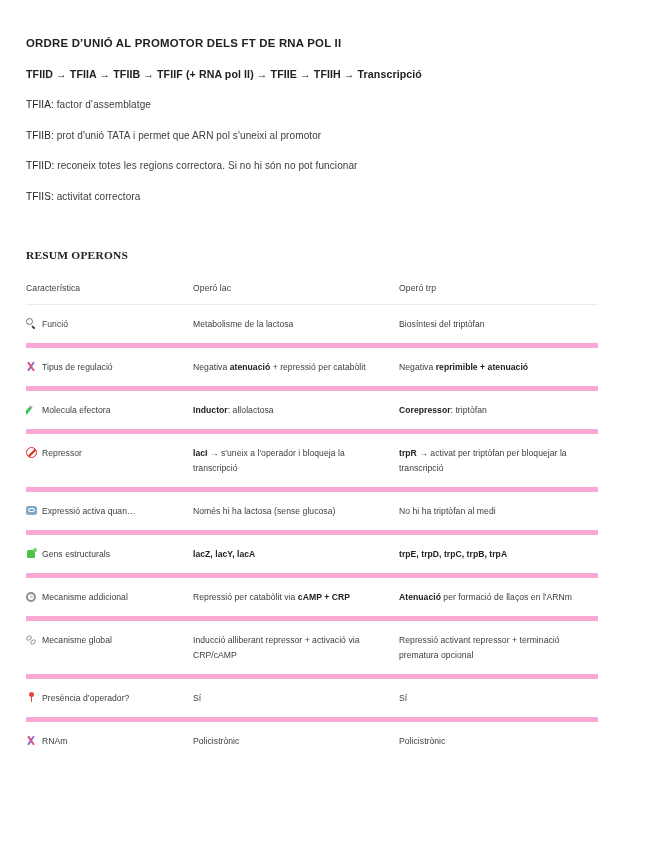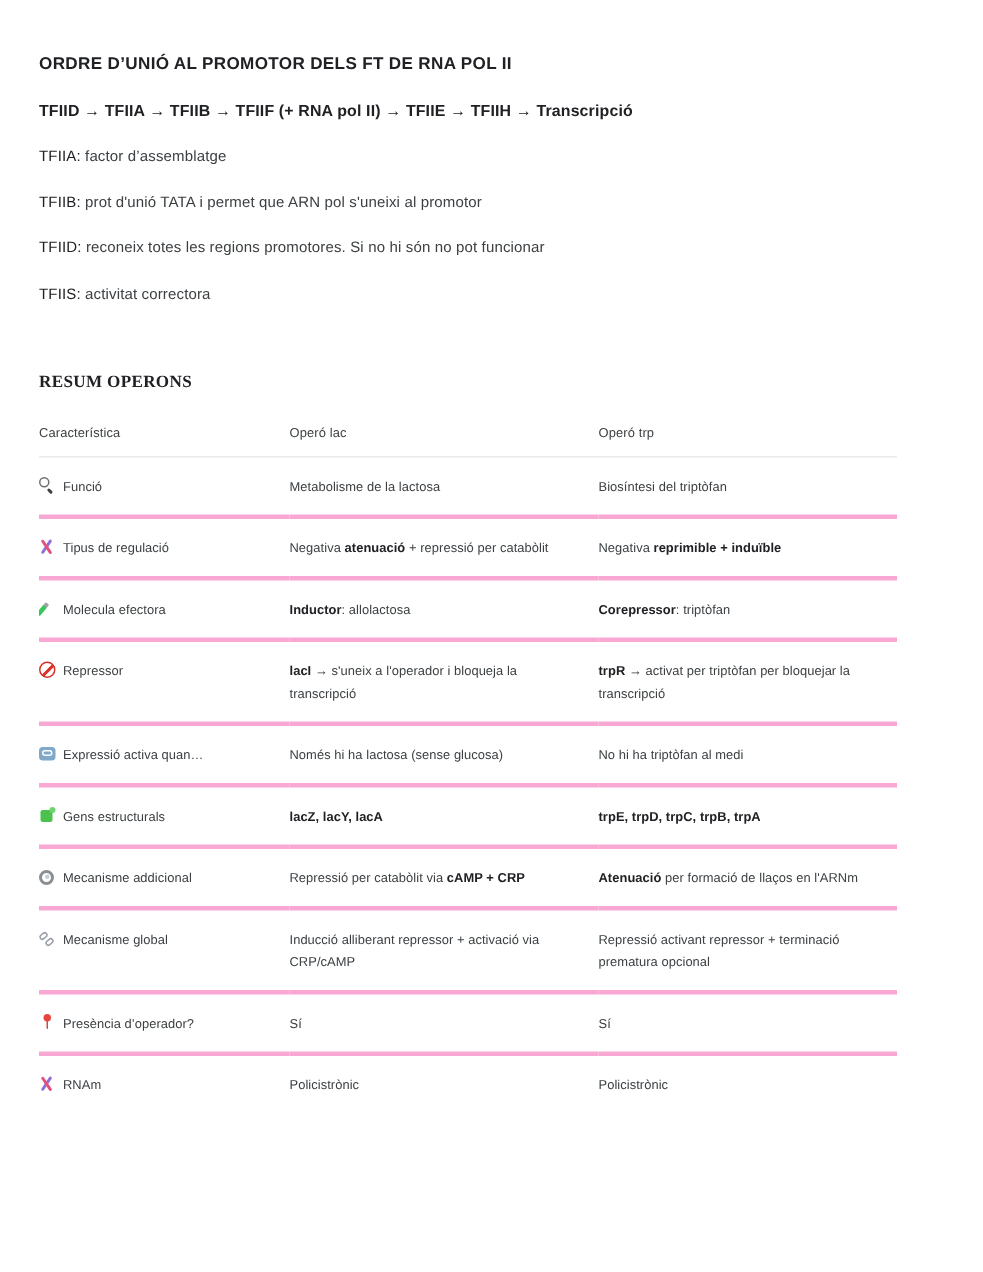--- a/index.html
+++ b/index.html
@@ -87,21 +87,21 @@
     padding: 0 8px 11px 0;
     border-bottom: 1px solid #e8eaed;
     vertical-align: bottom;
     letter-spacing: 0.01em;
   }
   table.operons td {
     font-size: 8.6px;
     font-weight: normal;
     color: #3c4043;
     padding: 12px 10px 12px 0;
-    border-bottom: 3px solid #f9a8d4;
+    border-bottom: 5px solid #f9a8d4;
     vertical-align: top;
     line-height: 1.65;
     letter-spacing: 0.005em;
   }
   table.operons tr:last-child td { border-bottom: none; }
 
   td.feature {
     font-weight: bold;
     color: #202124;
     white-space: nowrap;
@@ -253,21 +253,21 @@
 <div class="page">
   <div class="content">
 
     <h1 class="section-title">ORDRE D’UNIÓ AL PROMOTOR DELS FT DE RNA POL II</h1>
 
     <p class="flowline">TFIID → TFIIA → TFIIB → TFIIF (+ RNA pol II) → TFIIE → TFIIH → Transcripció</p>
 
     <div id="notes-list">
         <p class="note"><b>TFIIA:</b><span> factor d’assemblatge</span></p>
         <p class="note"><b>TFIIB:</b><span> prot d'unió TATA i permet que ARN pol s'uneixi al promotor</span></p>
-        <p class="note"><b>TFIID:</b><span> reconeix totes les regions promotores. Si no hi són no pot funcionar</span></p>
+        <p class="note"><b>TFIID:</b><span> reconeix totes les regions correctora. Si no hi són no pot funcionar</span></p>
         <p class="note"><b>TFIIS:</b><span> activitat correctora</span></p>
       </div>
 
     <h2 class="section-title2">RESUM OPERONS</h2>
 
     <table class="operons">
       <colgroup>
         <col class="c-feature">
           <col class="c-lac">
           <col class="c-trp">
@@ -281,21 +281,21 @@
       </thead>
       <tbody id="table-body">
           <tr>
             <td class="feature"><span class="ico ico-search"></span><span>Funció</span></td>
             <td><span>Metabolisme de la lactosa</span></td>
             <td><span>Biosíntesi del triptòfan</span></td>
           </tr>
           <tr>
             <td class="feature"><span class="ico ico-dna"></span><span>Tipus de regulació</span></td>
             <td><span>Negativa </span><b>atenuació</b><span> + repressió per catabòlit</span></td>
-            <td><span>Negativa </span><b>reprimible + induïble</b></td>
+            <td><span>Negativa </span><b>reprimible + atenuació</b></td>
           </tr>
           <tr>
             <td class="feature"><span class="ico ico-pipette"></span><span>Molecula efectora</span></td>
             <td><b>Inductor</b><span>: allolactosa</span></td>
             <td><b>Corepressor</b><span>: triptòfan</span></td>
           </tr>
           <tr>
             <td class="feature"><span class="ico ico-no"></span><span>Repressor</span></td>
             <td><b>lacI</b><span> → s'uneix a l'operador i bloqueja la transcripció</span></td>
             <td><b>trpR</b><span> → activat per triptòfan per bloquejar la transcripció</span></td>

